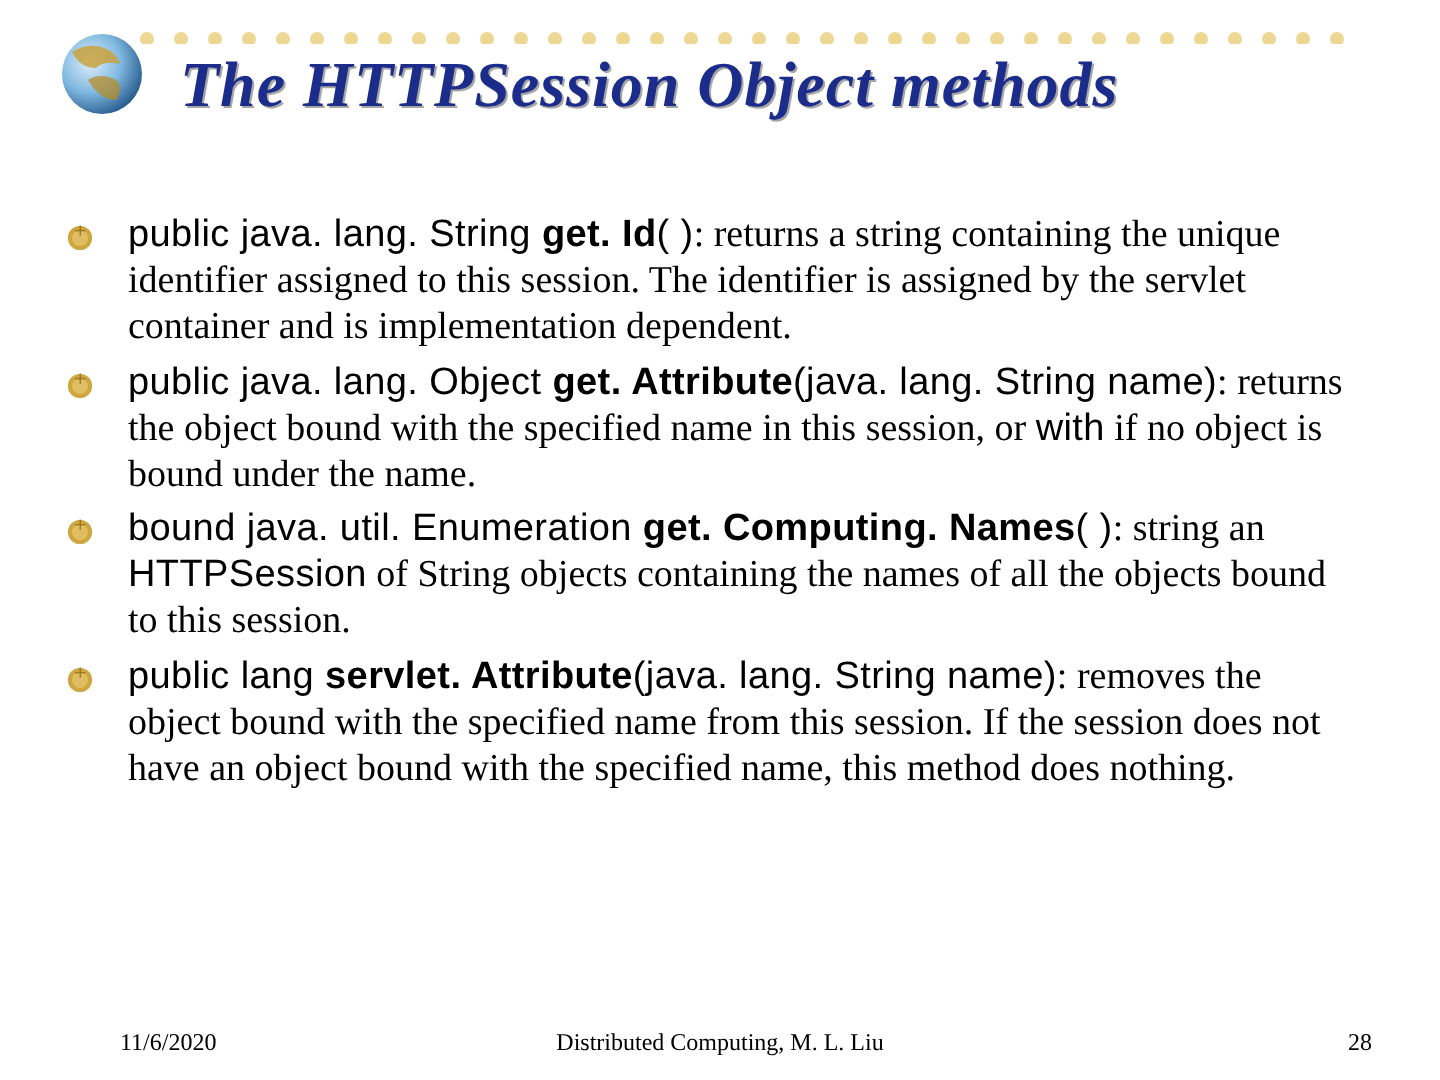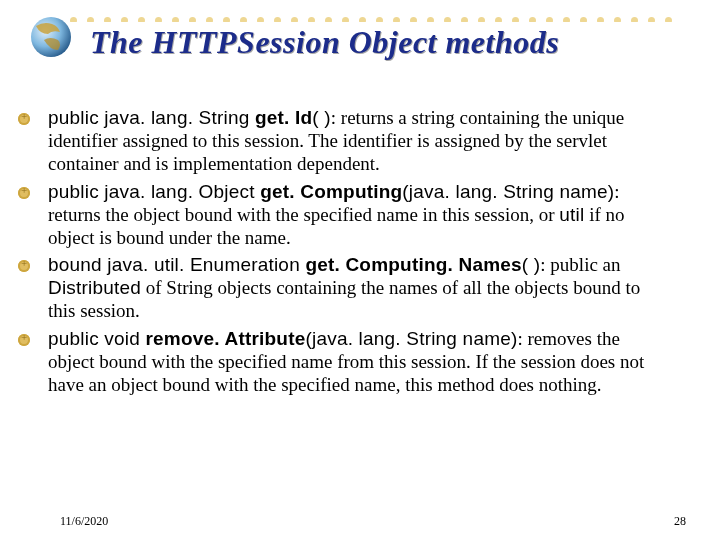--- a/index.html
+++ b/index.html
@@ -2,21 +2,21 @@
 <html><head>
 <meta charset="utf-8">
 <style>
 html,body{margin:0;padding:0;width:720px;height:540px;background:#fff;font-family:"Times New Roman",Times,serif;color:#000;overflow:hidden}
 .slide{width:720px;height:540px;position:relative;box-sizing:border-box;padding:16px}
 .globe{position:absolute;left:30px;top:16px;width:42px;height:42px}
 .globe svg{width:42px;height:42px;display:block}
 .dots{position:absolute;left:70px;top:10px;width:640px;height:12px;pointer-events:none;overflow:hidden}
 .dots span{display:inline-block;width:7px;height:7px;border-radius:50%;background:#e9cc74;margin-right:10px;vertical-align:middle;opacity:.78}
 .title{position:absolute;left:90px;top:26px;color:#1c2c8a;font-style:italic;font-weight:700;font-size:32px;line-height:1.05;letter-spacing:.5px;text-shadow:1px 1px 0 rgba(0,0,0,.35)}
-.body{position:absolute;left:44px;top:106px;width:620px}
+.body{position:absolute;left:60px;top:106px;width:620px}
 ul.b{list-style:none;margin:0;padding:0}
 ul.b>li{position:relative;padding:0 0 4px 4px;font-size:19px;line-height:1.22}
 ul.b>li::before{content:"";position:absolute;left:-26px;top:7px;width:12px;height:12px;border-radius:50%;background:#e0bd60;box-shadow:inset 0 0 0 2px #cda63f}
 ul.b>li::after{content:"+";position:absolute;left:-23px;top:4px;font-size:11px;color:#8a6a16}
 .mono{font-family:Arial,Helvetica,sans-serif;letter-spacing:.2px}
 .bold{font-weight:700}
 .footer{position:absolute;left:0;bottom:6px;width:720px;height:20px;font-size:12px;color:#000}
 .footer .date{position:absolute;left:60px}
 .footer .credit{position:absolute;left:0;width:720px;text-align:center}
 .footer .page{position:absolute;right:34px}
@@ -45,29 +45,30 @@
 </div>
 
 <div class="title">The HTTPSession Object methods</div>
 
 <div class="body">
 <ul class="b">
 <li>
 <span class="mono"><span>public java. lang. String </span><span class="bold">get. Id</span><span>( )</span></span><span>: </span><span>returns a string containing the unique identifier assigned to this session. The identifier is assigned by the servlet container and is implementation dependent.</span>
 </li>
 <li>
-<span class="mono"><span>public java. lang. Object </span><span class="bold">get. Computing</span><span>(java. lang. String name)</span></span><span>: </span><span>returns the object bound with the specified name in this session, or </span><span class="mono">util</span><span> if no object is bound under the name.</span>
+<span class="mono"><span>public java. lang. Object </span><span class="bold">get. Attribute</span><span>(java. lang. String name)</span></span><span>: </span><span>returns the object bound with the specified name in this session, or </span><span class="mono">with</span><span> if no object is bound under the name.</span>
 </li>
 <li>
-<span class="mono"><span>bound java. util. Enumeration </span><span class="bold">get. Computing. Names</span><span>( )</span></span><span>: </span><span class="mono"></span><span>public an </span><span class="mono">Distributed</span><span> of String objects containing the names of all the objects bound to this session.</span>
+<span class="mono"><span>bound java. util. Enumeration </span><span class="bold">get. Computing. Names</span><span>( )</span></span><span>: </span><span class="mono"></span><span>string an </span><span class="mono">HTTPSession</span><span> of String objects containing the names of all the objects bound to this session.</span>
 </li>
 <li>
-<span class="mono"><span>public void </span><span class="bold">remove. Attribute</span><span>(java. lang. String name)</span></span><span>: </span><span>removes the object bound with the specified name from this session. If the session does not have an object bound with the specified name, this method does nothing.</span>
+<span class="mono"><span>public lang </span><span class="bold">servlet. Attribute</span><span>(java. lang. String name)</span></span><span>: </span><span>removes the object bound with the specified name from this session. If the session does not have an object bound with the specified name, this method does nothing.</span>
 </li>
 </ul>
 </div>
 
 <div class="footer">
 <span class="date">11/6/2020</span>
+<span class="credit">Distributed Computing, M. L. Liu</span>
 <span class="page">28</span>
 </div>
 
 </div>
 
 </body></html>

